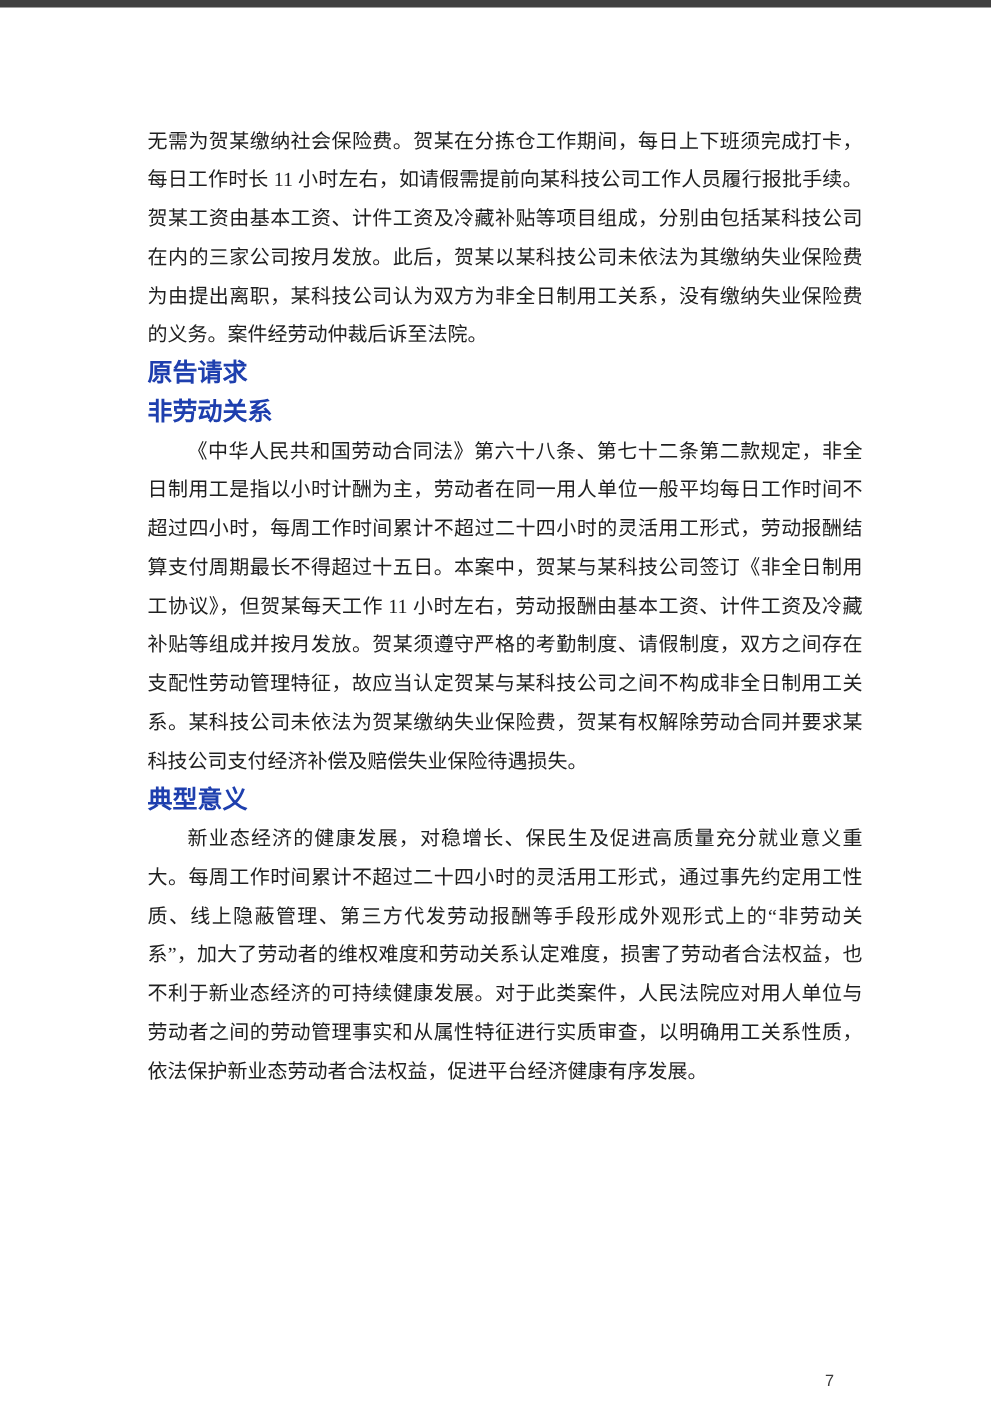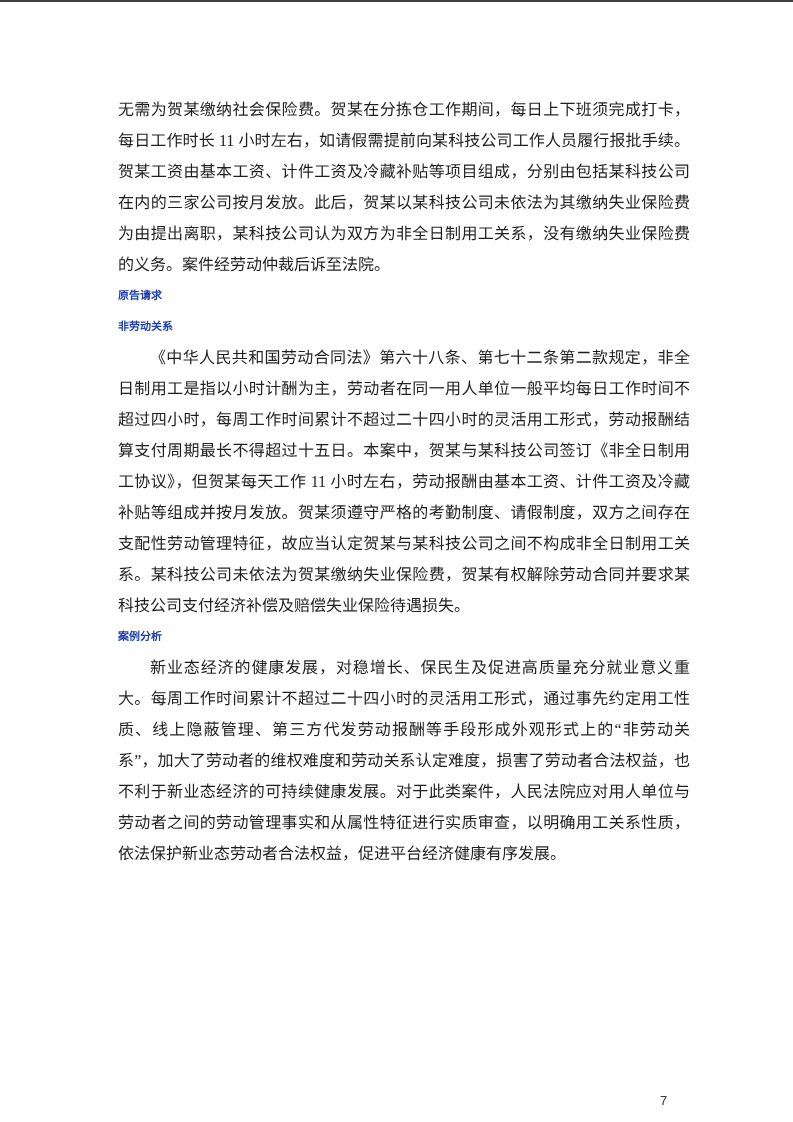--- a/index.html
+++ b/index.html
@@ -11,21 +11,21 @@
   body{
     width:793px;height:1122px;
     background:#fff;
     font-family:"Liberation Serif","DejaVu Serif",serif;
     overflow:hidden;
   }
   .page{
     position:relative;
     width:793px;height:1122px;
     background:var(--page-bg);
-    border-top:2px solid #404040;
+    border-top:6px solid #404040;
     box-sizing:border-box;
   }
   .content{
     position:absolute;
     left:118px;top:92px;
     width:572px;
     color:var(--body-text);
     font-size:16px;
     line-height:31px;
     text-align:justify;
@@ -34,21 +34,21 @@
   .content p{
     margin:0;
     word-break:break-all;
   }
   .content p.indent{
     text-indent:2em;
   }
   .section-heading{
     margin:0;
     font-family:"Liberation Sans","DejaVu Sans",sans-serif;
-    font-size:11px;
+    font-size:20px;
     line-height:31px;
     font-weight:bold;
     color:var(--heading-blue);
     text-align:left;
   }
   .pageno{
     position:absolute;
     left:660px;top:1090px;
     font-family:"Liberation Sans","DejaVu Sans",sans-serif;
     font-size:13px;
@@ -63,19 +63,19 @@
   <div class="content">
 
     <p>无需为贺某缴纳社会保险费。贺某在分拣仓工作期间，每日上下班须完成打卡，每日工作时长 11 小时左右，如请假需提前向某科技公司工作人员履行报批手续。贺某工资由基本工资、计件工资及冷藏补贴等项目组成，分别由包括某科技公司在内的三家公司按月发放。此后，贺某以某科技公司未依法为其缴纳失业保险费为由提出离职，某科技公司认为双方为非全日制用工关系，没有缴纳失业保险费的义务。案件经劳动仲裁后诉至法院。</p>
 
     <h2 class="section-heading">原告请求</h2>
 
     <h2 class="section-heading">非劳动关系</h2>
 
     <p class="indent">《中华人民共和国劳动合同法》第六十八条、第七十二条第二款规定，非全日制用工是指以小时计酬为主，劳动者在同一用人单位一般平均每日工作时间不超过四小时，每周工作时间累计不超过二十四小时的灵活用工形式，劳动报酬结算支付周期最长不得超过十五日。本案中，贺某与某科技公司签订《非全日制用工协议》，但贺某每天工作 11 小时左右，劳动报酬由基本工资、计件工资及冷藏补贴等组成并按月发放。贺某须遵守严格的考勤制度、请假制度，双方之间存在支配性劳动管理特征，故应当认定贺某与某科技公司之间不构成非全日制用工关系。某科技公司未依法为贺某缴纳失业保险费，贺某有权解除劳动合同并要求某科技公司支付经济补偿及赔偿失业保险待遇损失。</p>
 
-    <h2 class="section-heading">案例分析</h2>
+    <h2 class="section-heading">典型意义</h2>
     <p class="indent">新业态经济的健康发展，对稳增长、保民生及促进高质量充分就业意义重大。每周工作时间累计不超过二十四小时的灵活用工形式，通过事先约定用工性质、线上隐蔽管理、第三方代发劳动报酬等手段形成外观形式上的“非劳动关系”，加大了劳动者的维权难度和劳动关系认定难度，损害了劳动者合法权益，也不利于新业态经济的可持续健康发展。对于此类案件，人民法院应对用人单位与劳动者之间的劳动管理事实和从属性特征进行实质审查，以明确用工关系性质，依法保护新业态劳动者合法权益，促进平台经济健康有序发展。</p>
 
   </div>
 
   <div class="pageno">7</div>
 </div>
 
 </body></html>

